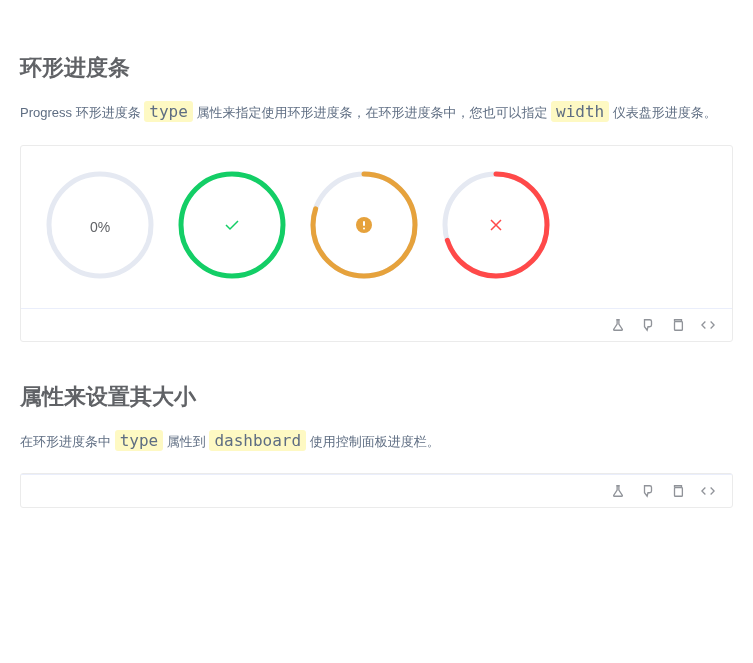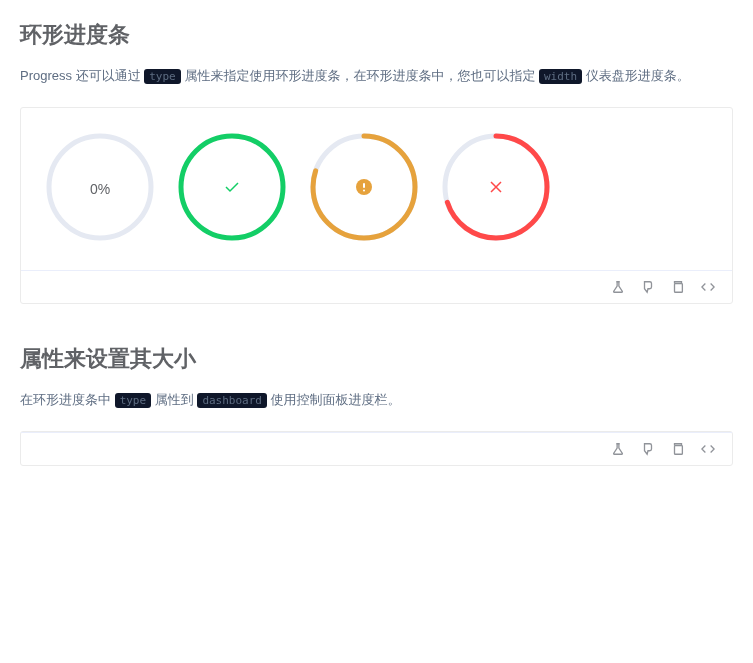--- a/index.html
+++ b/index.html
@@ -8,33 +8,34 @@
       background: #fff;
       padding: 20px;
       color: #606266;
       width: 753px;
     }
     h2 {
       color: #606266;
       font-size: 22px;
       font-weight: 700;
       margin-bottom: 16px;
+      margin-top: 33px;
     }
     .description {
       font-size: 13px;
       color: #5e6d82;
       margin-bottom: 20px;
       line-height: 1.6;
     }
     code {
       font-family: Menlo, Monaco, Consolas, monospace;
-      background: #0f172a;
+      background: #fef9c3;
       padding: 1px 5px;
       border-radius: 3px;
-      font-size: 11px;
+      font-size: 16px;
       color: #5e6d82;
     }
     .demo-box {
       border: 1px solid #ebebeb;
       border-radius: 3px;
       margin-bottom: 40px;
     }
     .demo-content {
       padding: 22px;
     }
@@ -88,21 +89,21 @@
       position: absolute;
       top: 50%; left: 50%;
       transform: translate(-50%, -50%);
     }
   </style>
 </head>
 <body>
 
 <h2>环形进度条</h2>
 <p class="description">
-  <span>Progress 还可以通过 </span>
+  <span>Progress 环形进度条 </span>
   <code>type</code>
   <span> 属性来指定使用环形进度条，在环形进度条中，您也可以指定 </span>
   <code>width</code>
   <span> 仪表盘形进度条。</span>
 </p>
 
 <div class="demo-box">
   <div class="demo-content">
     <div class="circle-row">
 

